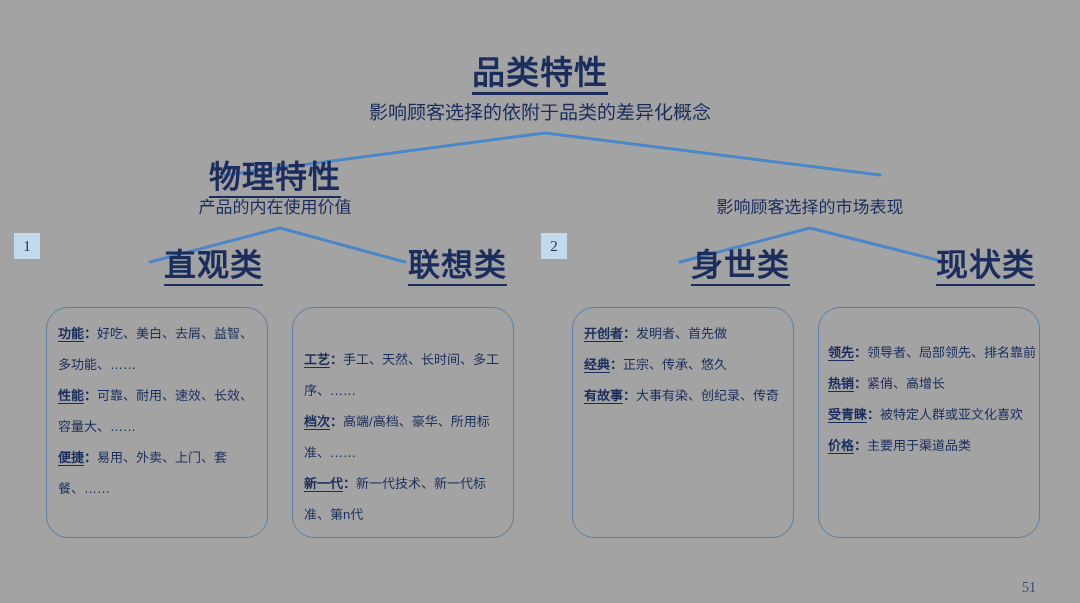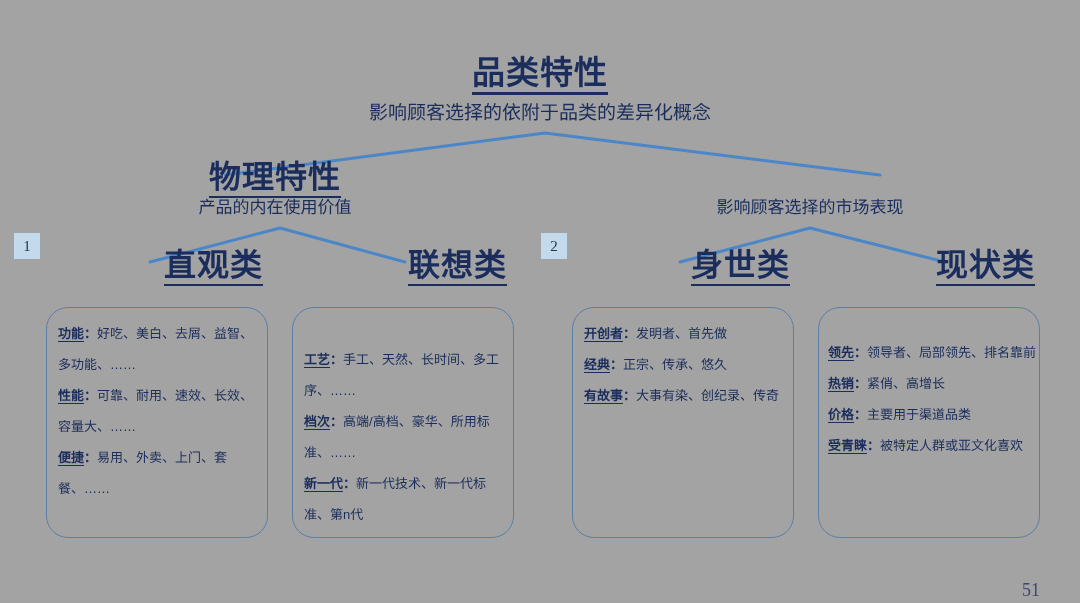--- a/index.html
+++ b/index.html
@@ -90,21 +90,21 @@
   .leaf-text .k {
     font-weight: bold;
     border-bottom: 1.5px solid #1b2d5c;
     padding-bottom: 0px;
   }
   .leaf-text .sep { font-weight: bold; }
 
   
   .page-num {
     position: absolute;
-    font-size: 18px;
+    font-size: 14px;
     color: #3a4a72;
     font-family: "Liberation Serif", "DejaVu Serif", serif;
   }
 </style>
 </head>
 <body>
 
 <div id="slide">
 
   <div class="abs node-title lvl0-title" style="left:0; top:56px; width:1080px;">
@@ -171,19 +171,19 @@
       <div class="row"><span class="k">有故事</span><span class="sep">：</span><span>大事有染、创纪录、传奇</span></div>
     </div>
 
   <div class="abs node-title lvl2-title" style="left:820px; top:249px; width:215px;">
     <span class="u">现状类</span>
   </div>
   <div class="leaf-box" style="left:818px; top:307px; width:222px; height:231px;"></div>
   <div class="leaf-text" id="leaf-2-2" style="left:828px; top:321px; width:210px;margin-top:16px;">
       <div class="row"><span class="k">领先</span><span class="sep">：</span><span>领导者、局部领先、排名靠前</span></div>
       <div class="row"><span class="k">热销</span><span class="sep">：</span><span>紧俏、高增长</span></div>
+      <div class="row"><span class="k">受青睐</span><span class="sep">：</span><span>被特定人群或亚文化喜欢</span></div>
       <div class="row"><span class="k">价格</span><span class="sep">：</span><span>主要用于渠道品类</span></div>
-      <div class="row"><span class="k">受青睐</span><span class="sep">：</span><span>被特定人群或亚文化喜欢</span></div>
     </div>
 
   <div class="page-num" style="left:1022px; top:580px;">51</div>
 
 </div>
 
 </body></html>

